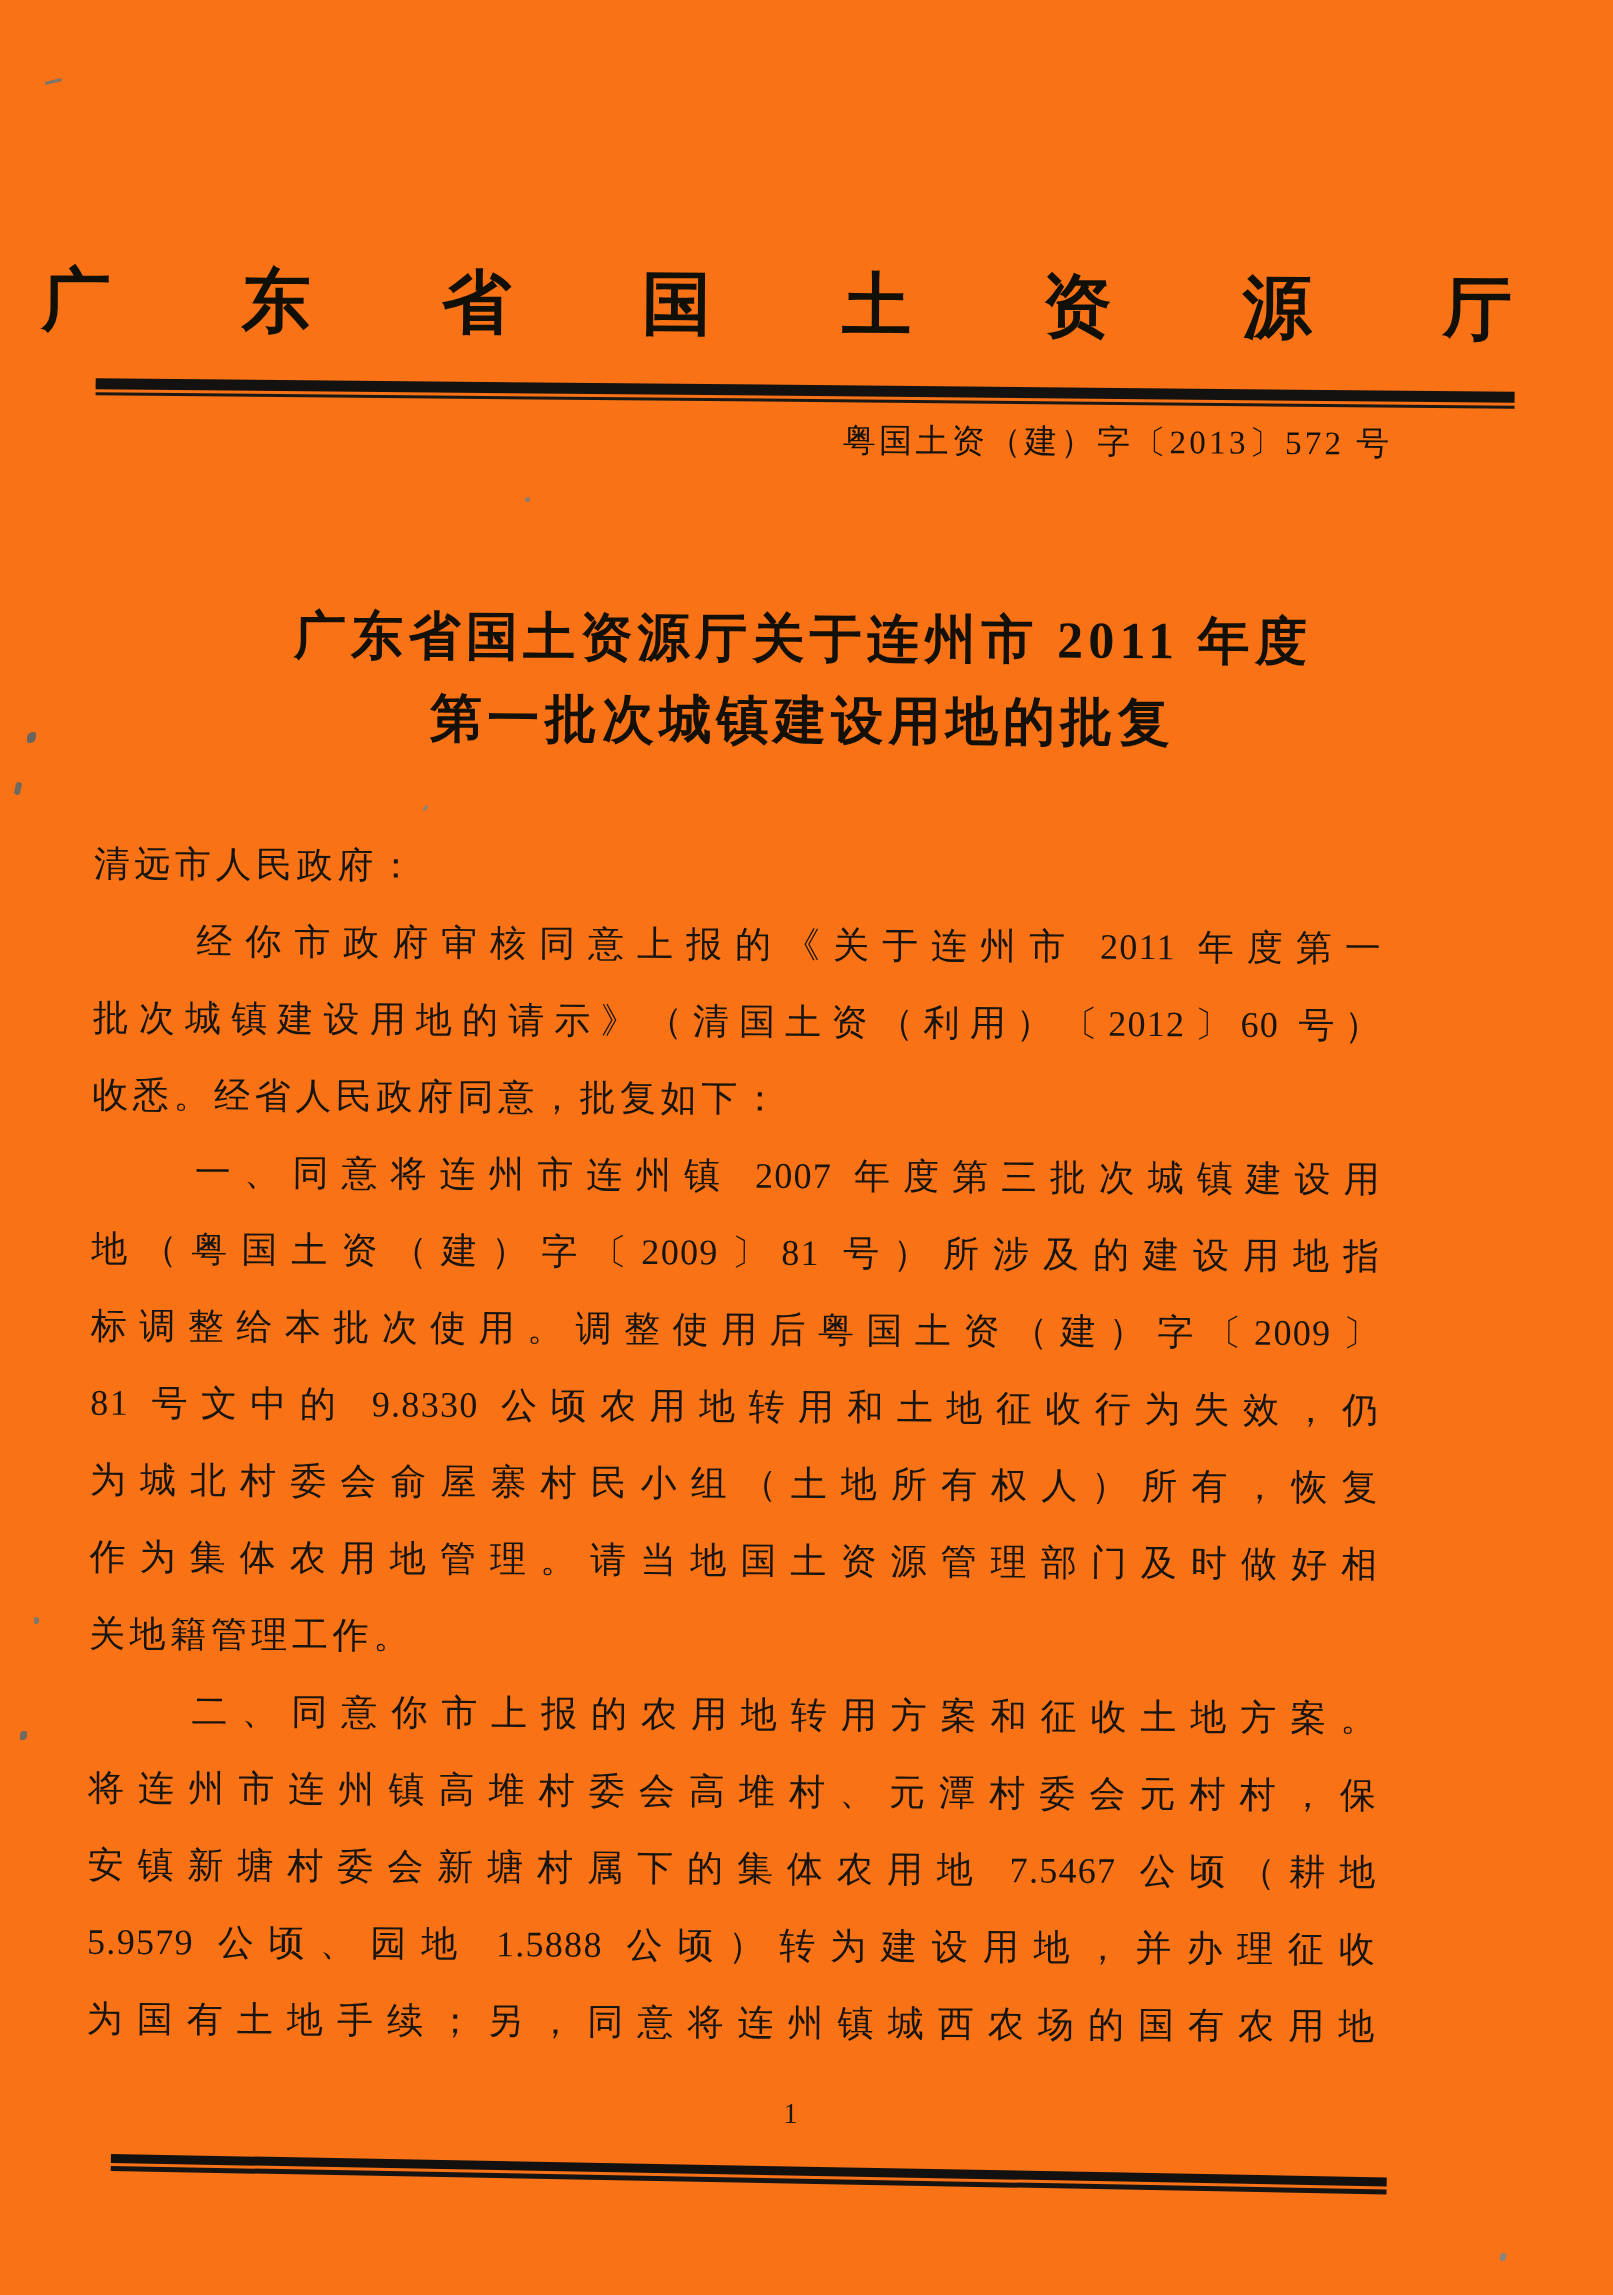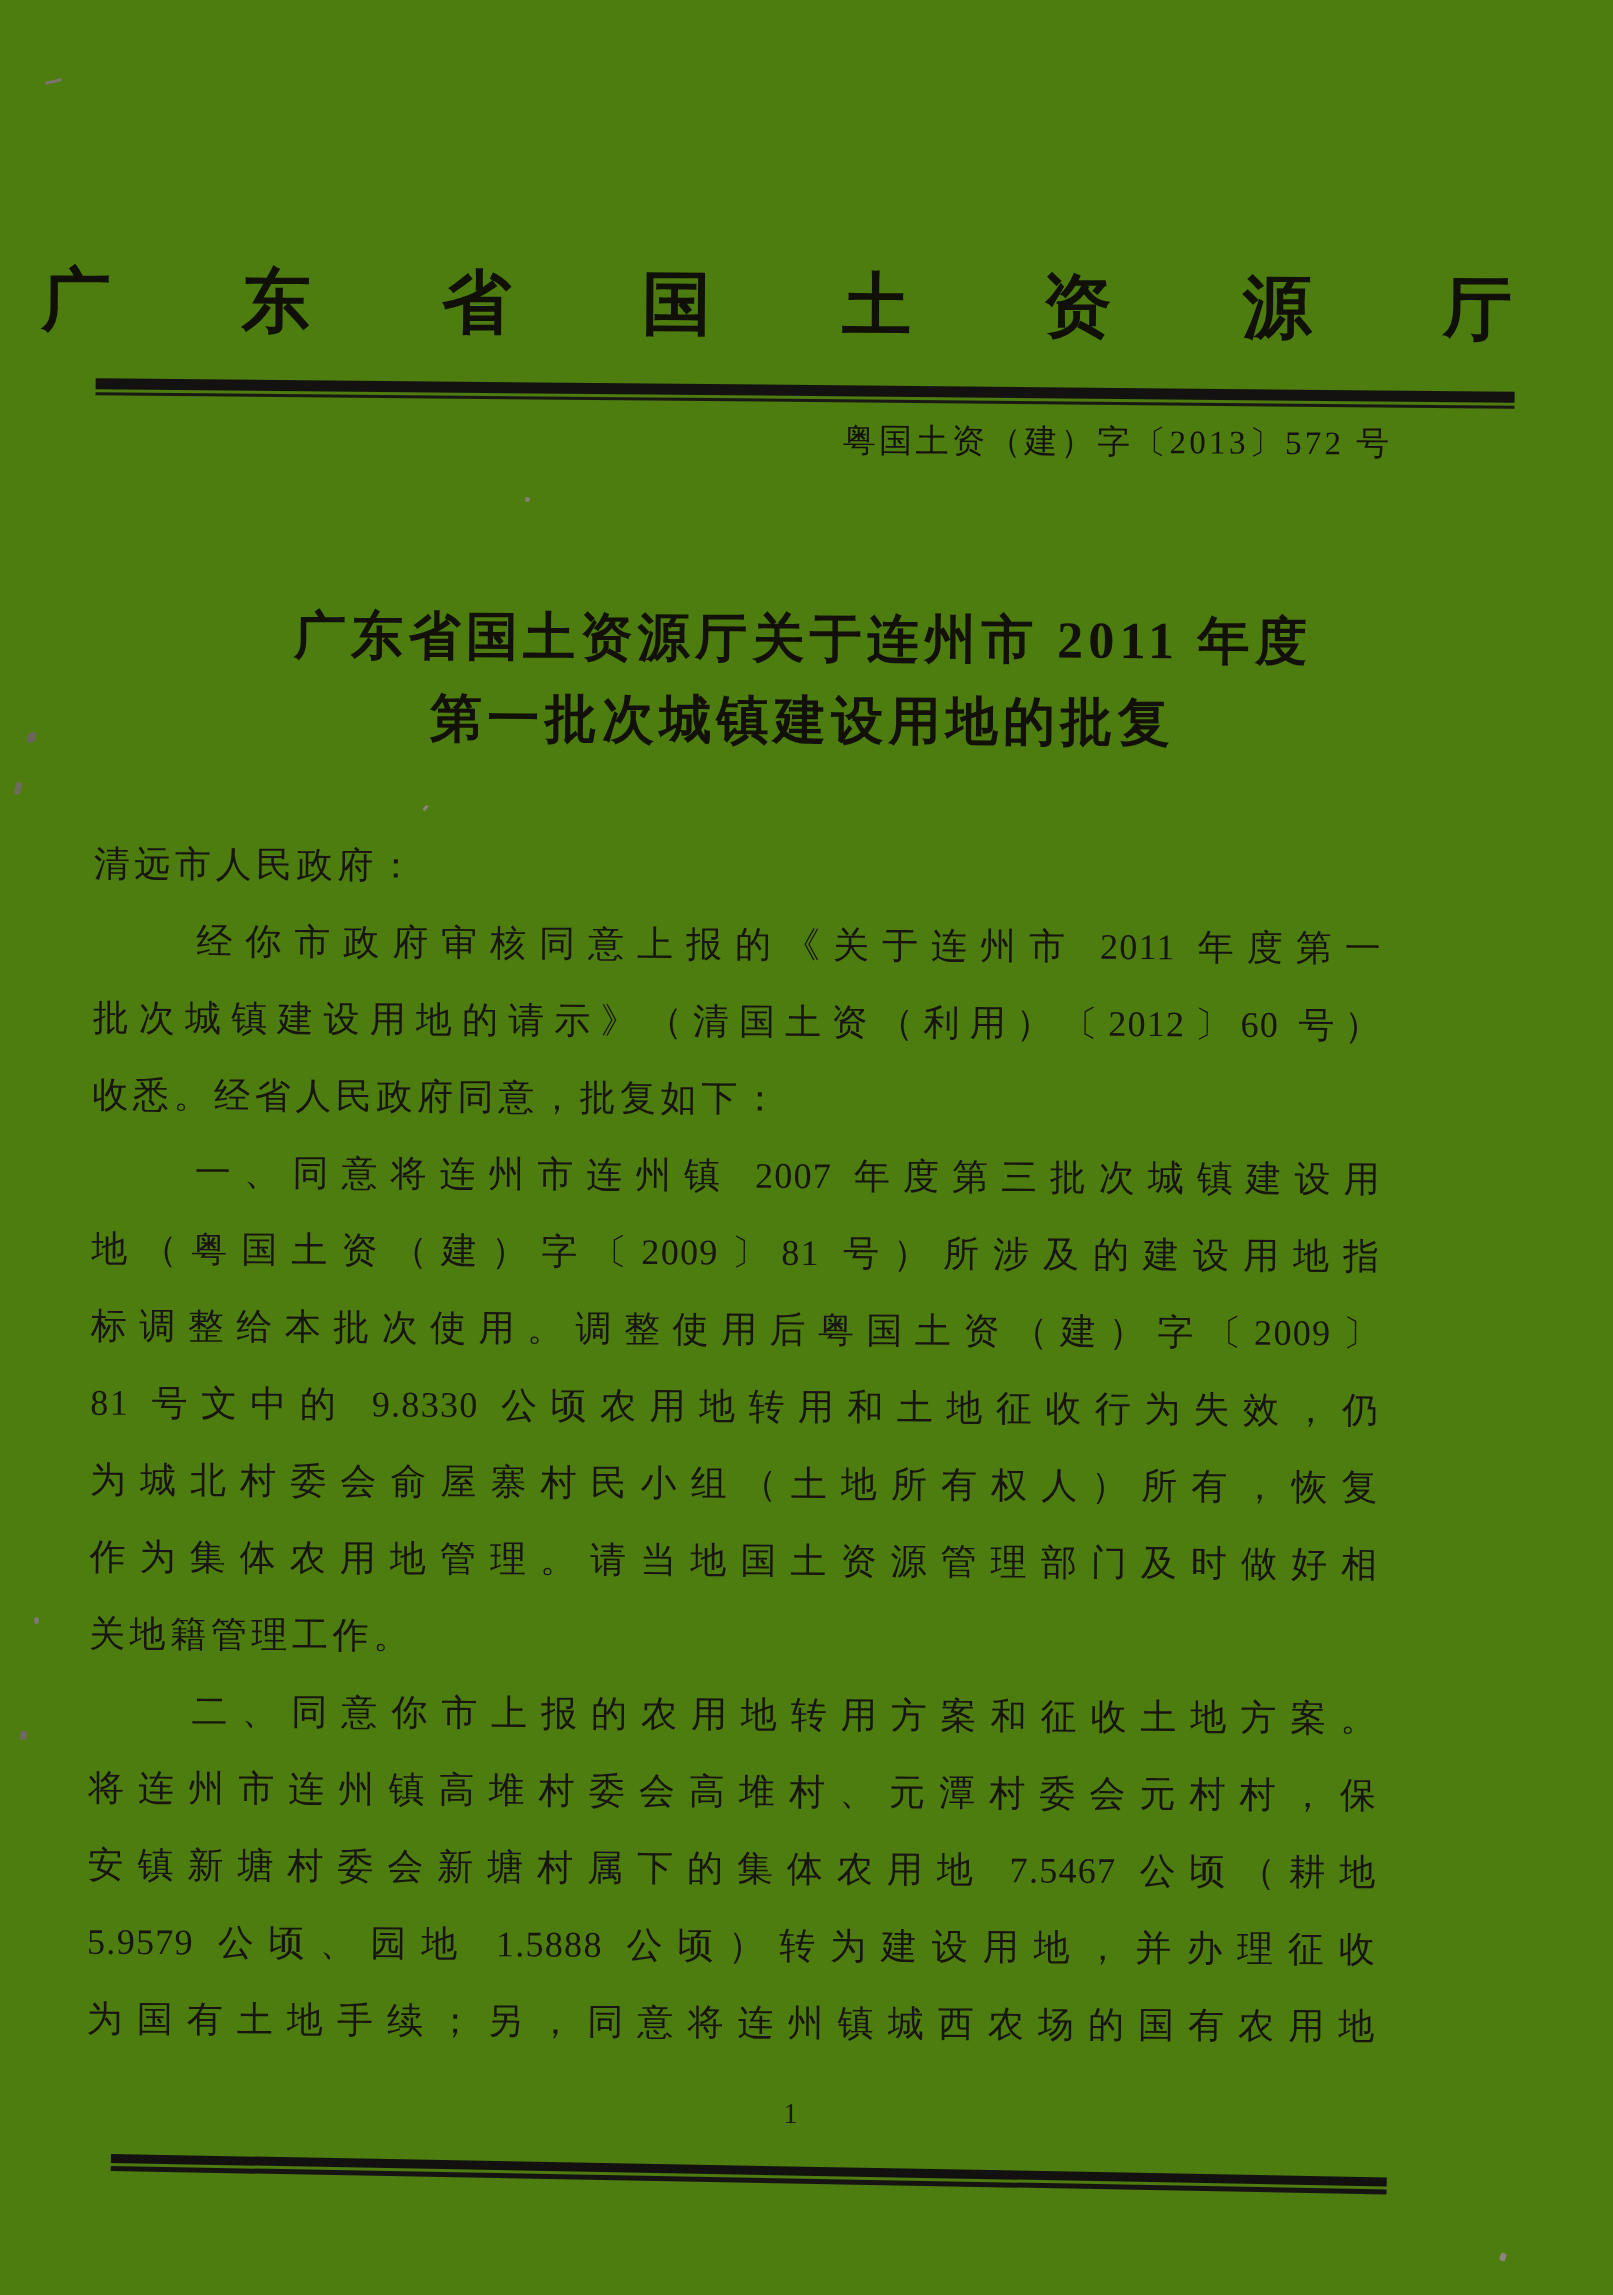--- a/index.html
+++ b/index.html
@@ -5,21 +5,21 @@
   html, body {
     margin: 0;
     padding: 0;
     background: #ffffff;
     font-family: "Liberation Serif", serif;
   }
   .page {
     position: relative;
     width: 1614px;
     height: 2295px;
-    background: #4d7c0f;
+    background: #f97316;
     color: #17140f;
     overflow: hidden;
   }
   .scan-content {
     position: absolute;
     top: 0; left: 0;
     width: 100%;
     transform: rotate(0.35deg);
     transform-origin: 50% 0;
   }

